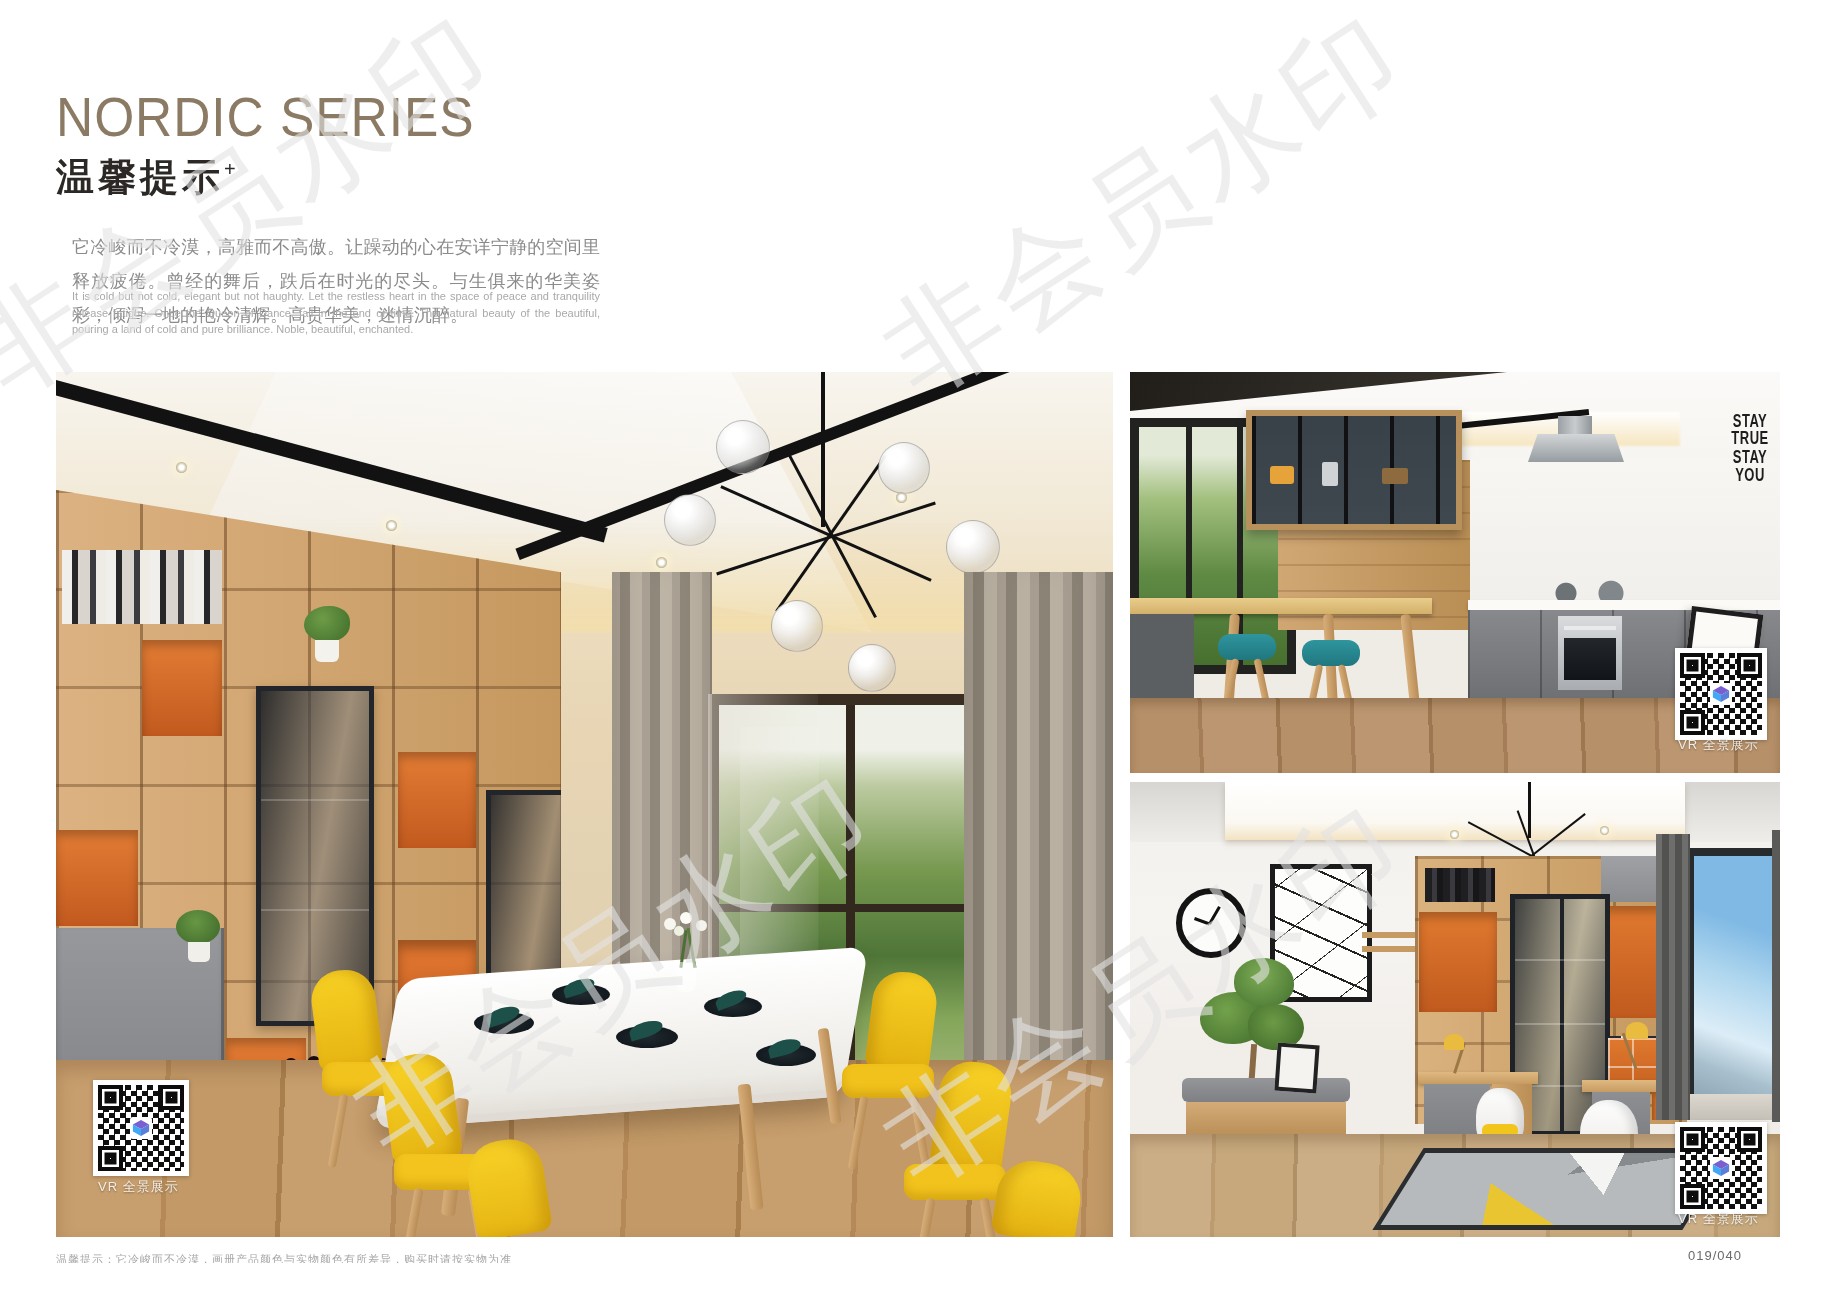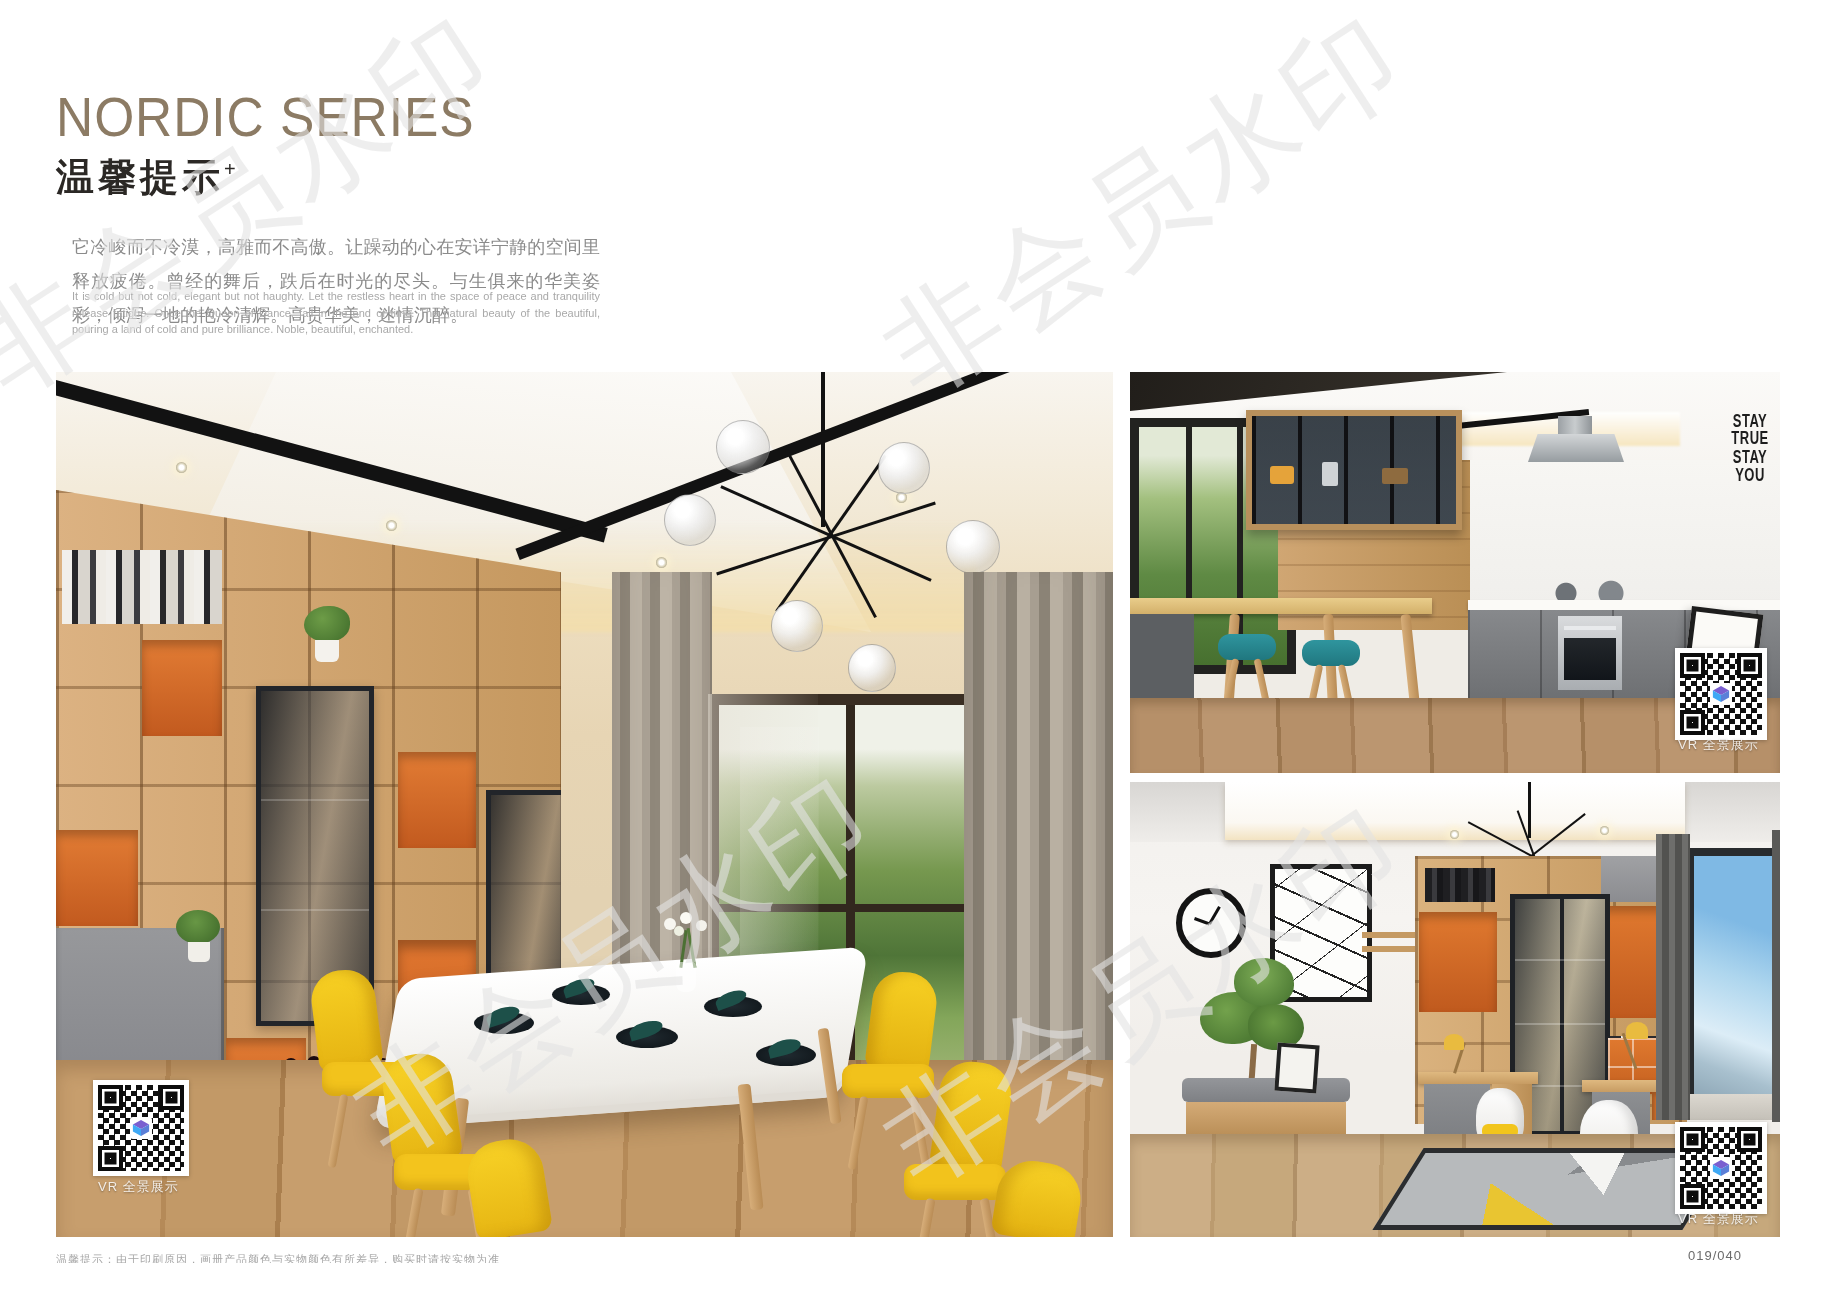--- a/index.html
+++ b/index.html
@@ -400,16 +400,16 @@
       </div>
     </div>
     <div class="vr-label" style="left:548px;top:428px;">VR 全景展示</div>
   </figure>
 
   <div class="wm" style="left:-60px;top:130px;">非会员水印</div>
   <div class="wm" style="left:850px;top:130px;">非会员水印</div>
   <div class="wm" style="left:320px;top:890px;">非会员水印</div>
   <div class="wm" style="left:850px;top:920px;">非会员水印</div>
 
-  <div class="a foot-note">温馨提示：由于印刷原因，画册产品颜色与实物颜色有所差异，购买时请按实物为准</div>
+  <div class="a foot-note">温馨提示：它冷峻而不冷漠，画册产品颜色与实物颜色有所差异，购买时请按实物为准</div>
   <div class="a page-num">019/040</div>
 
 </div>
 
 </body></html>

